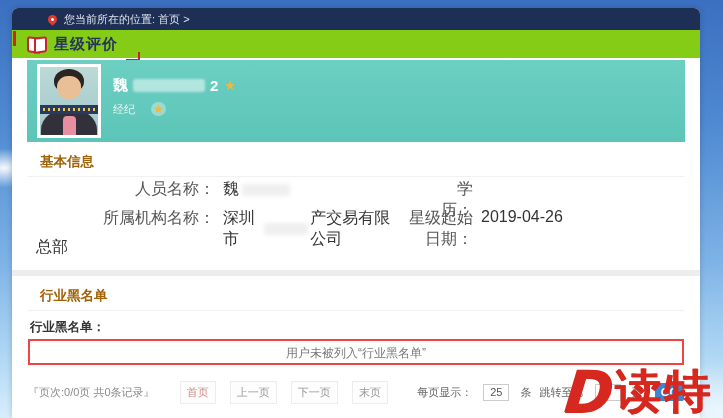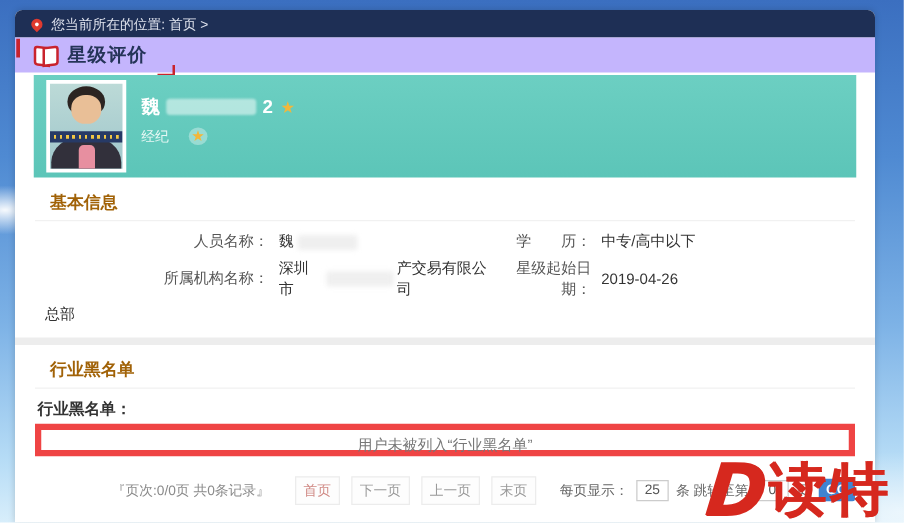--- a/index.html
+++ b/index.html
@@ -15,32 +15,32 @@
 
   .panel {
     position:absolute; left:12px; top:8px; width:688px; height:410px;
     background:#fff; border-radius:6px 6px 0 0;
     box-shadow:0 0 6px rgba(0,0,0,.18);
   }
 
   
   .topbar {
     height:22px; background:#1e2f55; border-radius:6px 6px 0 0;
-    display:flex; align-items:center; padding-left:13px;
+    display:flex; align-items:center; padding-left:36px;
     color:#dfe3ee; font-size:11px;
   }
   .pin {
     width:9px; height:9px; background:#e03a2f;
     border-radius:50% 50% 50% 0; transform:rotate(-45deg);
     margin-right:7px; position:relative; flex:0 0 auto;
   }
   .pin::after{ content:""; position:absolute; left:3px; top:3px; width:3px; height:3px; border-radius:50%; background:#fff; }
 
   
-  .tabbar { height:28px; display:flex; align-items:center; position:relative; background:#c4b5fd; }
+  .tabbar { height:28px; display:flex; align-items:center; position:relative; background:#84cc16; }
   .bracket-tl { position:absolute; left:1px; top:1px; width:3px; height:15px; background:#c9232d; }
   .brand { display:flex; align-items:center; gap:7px; margin-left:15px; position:relative; padding-right:14px; cursor:pointer; }
   .brand-label { font-size:15px; font-weight:bold; color:#253458; letter-spacing:1px; }
   .bracket-br { position:absolute; right:-8px; bottom:-7px; width:14px; height:9px; border-right:2px solid #c9232d; border-bottom:2px solid #c9232d; }
   .book { position:relative; width:20px; height:14px; flex:0 0 auto; }
   .book::before, .book::after {
     content:""; position:absolute; top:0; width:9px; height:12px;
     border:2px solid #c9232d; background:#fff;
   }
   .book::before { left:0;  border-radius:3px 0 0 3px; transform:skewY(7deg); }
@@ -76,39 +76,39 @@
   .prole { margin-top:7px; font-size:11px; color:#e9f8f5; display:flex; align-items:flex-start; }
   .rolestar { color:#f3b73a; font-size:12px; margin-left:16px; background:rgba(255,255,255,.35); border-radius:50%; padding:0 2px; filter:blur(.3px); }
 
   
   .section { padding:0 16px; }
   .sec-title {
     margin-top:7px; padding:4px 12px 5px; font-size:13.5px; font-weight:bold; color:#a16207;
     border-bottom:1px solid #f1f1f1;
   }
   .grid { padding-top:2px; }
-  .frow { display:flex; align-items:center; height:29px; font-size:12px; }
+  .frow { display:flex; align-items:flex-start; height:29px; font-size:16px; }
   .f-label  { width:187px; text-align:right; color:#555; flex:0 0 auto; }
   .f-value  { width:178px; margin-left:8px; color:#333; flex:0 0 auto; display:flex; align-items:center; }
   .f-label2 { width:72px; text-align:right; color:#555; flex:0 0 auto; }
   .f-value2 { margin-left:8px; color:#333; }
   .blur-sm { display:inline-block; width:48px; height:12px; margin:0 3px; border-radius:2px; background:#efefef; filter:blur(2px); }
   .blur-md { display:inline-block; width:55px; height:12px; margin:0 2px; border-radius:2px; background:#efefef; filter:blur(2px); }
 
   .divider { height:6px; background:#ededed; margin-top:4px; }
 
   .sub-label { margin:8px 0 3px 2px; font-size:12.5px; font-weight:bold; color:#333; }
   .empty-box {
-    height:26px; line-height:24px; border:5px solid #ef4444; background:#fff;
+    height:26px; line-height:24px; border:2px solid #ef4444; background:#fff;
     text-align:center; font-size:12px; color:#777;
   }
 
   
   .pager {
-    margin-top:16px; height:22px; display:flex; align-items:center; justify-content:flex-end;
+    margin-top:16px; height:22px; display:flex; align-items:center; justify-content:space-between;
     font-size:11px; color:#666; gap:3px;
   }
   .pg-summary { color:#8a8a8a; margin-right:14px; }
   .pg-btn { border:1px solid #ececec; background:#fdfdfd; padding:3px 6px; margin:0 3px; color:#999; cursor:pointer; }
   .pg-btn.first { color:#d08a85; }
   .pg-sep { width:10px; }
   .pg-input {
     width:26px; height:17px; border:1px solid #ccc; font-size:11px; text-align:center;
     color:#555; padding:0; margin:0 3px; font-family:inherit;
   }
@@ -179,21 +179,20 @@
   <div class="section">
     <div class="sec-title">基本信息</div>
     <div class="grid">
       <div class="frow">
         <span class="f-label">人员名称：</span>
         <span class="f-value">
           <span>魏</span>
           <span class="blur-sm"></span>
         </span>
         <span class="f-label2">学　　历：</span>
-        <span class="f-value2">中专/高中以下</span>
       </div>
       <div class="frow">
         <span class="f-label">所属机构名称：</span>
         <span class="f-value">
           <span>深圳市</span>
           <span class="blur-md"></span>
           <span>产交易有限公司</span>
         </span>
         <span class="f-label2">星级起始日期：</span>
         <span class="f-value2">2019-04-26</span>
@@ -209,22 +208,22 @@
   <div class="section">
     <div class="sec-title">行业黑名单</div>
     <div class="sub-label">行业黑名单：</div>
     <div class="empty-box">
       <span>用户未被列入“行业黑名单”</span>
     </div>
 
     <div class="pager">
       <span class="pg-summary">『页次:0/0页 共0条记录』</span>
       <span class="pg-btn first">首页</span>
+      <span class="pg-btn">上一页</span>
       <span class="pg-btn">下一页</span>
-      <span class="pg-btn">上一页</span>
       <span class="pg-btn">末页</span>
       <span class="pg-sep"></span>
       <span>每页显示：</span>
       <input class="pg-input" value="25" style="">
       <span>条</span>
       <span>跳转至第</span>
       <input class="pg-input" value="0" style="">
       <span>页</span>
       <button class="go-btn">GO</button>
     </div>

